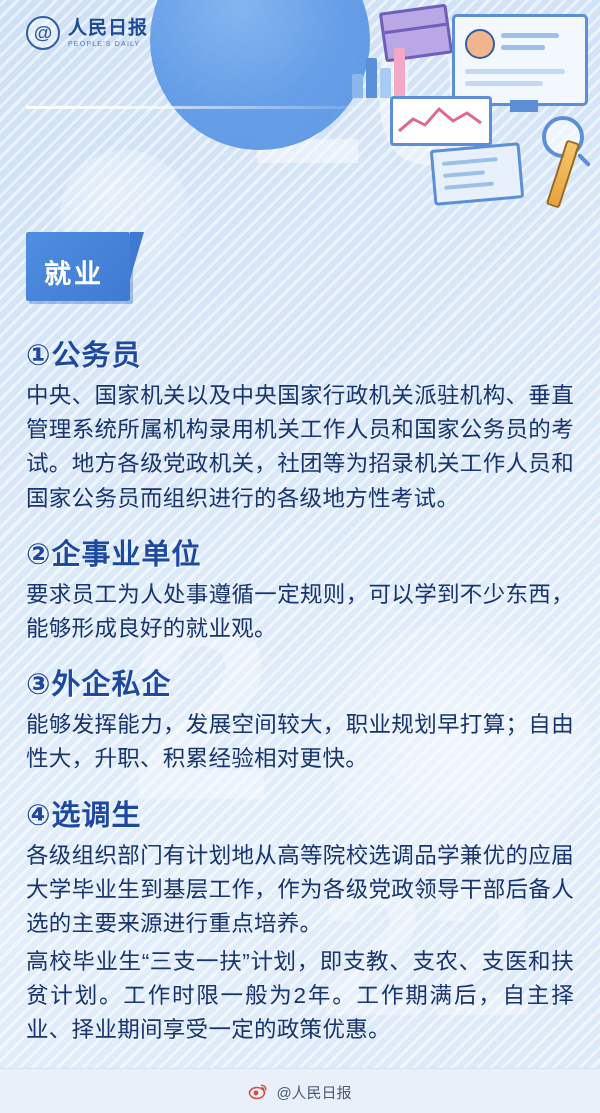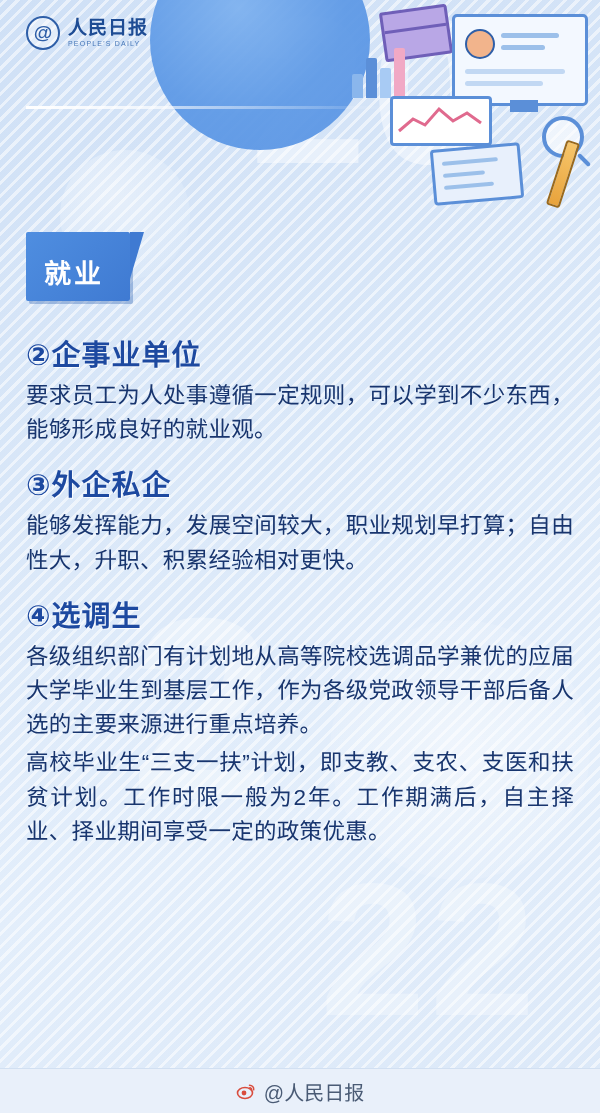--- a/index.html
+++ b/index.html
@@ -319,21 +319,21 @@
     align-items: center;
     justify-content: center;
     gap: 8px;
     border-top: 1px solid #d2e0f2;
   }
   .weibo-icon {
     width: 20px; height: 20px;
     color: #d94c3d;
   }
   .footer-text {
-    font-size: 20px;
+    font-size: 15px;
     color: #4a5b75;
   }
 </style>
 </head>
 <body>
 
 <div class="poster">
 
   <div class="ghost ghost-1">20</div>
   <div class="ghost ghost-2">2</div>
@@ -385,20 +385,24 @@
 
     <div class="title-wrap">
       <div class="title-rule"></div>
     </div>
   </div>
 
   <div class="section-tag">就业</div>
 
   <div class="content">
 
+    <div class="item">
+      <div class="item-title">①公务员</div>
+      <div class="item-body">中央、国家机关以及中央国家行政机关派驻机构、垂直管理系统所属机构录用机关工作人员和国家公务员的考试。地方各级党政机关，社团等为招录机关工作人员和国家公务员而组织进行的各级地方性考试。</div>
+    </div>
 
     <div class="item">
       <div class="item-title">②企事业单位</div>
       <div class="item-body">要求员工为人处事遵循一定规则，可以学到不少东西，能够形成良好的就业观。</div>
     </div>
 
     <div class="item">
       <div class="item-title">③外企私企</div>
       <div class="item-body">能够发挥能力，发展空间较大，职业规划早打算；自由性大，升职、积累经验相对更快。</div>
     </div>

